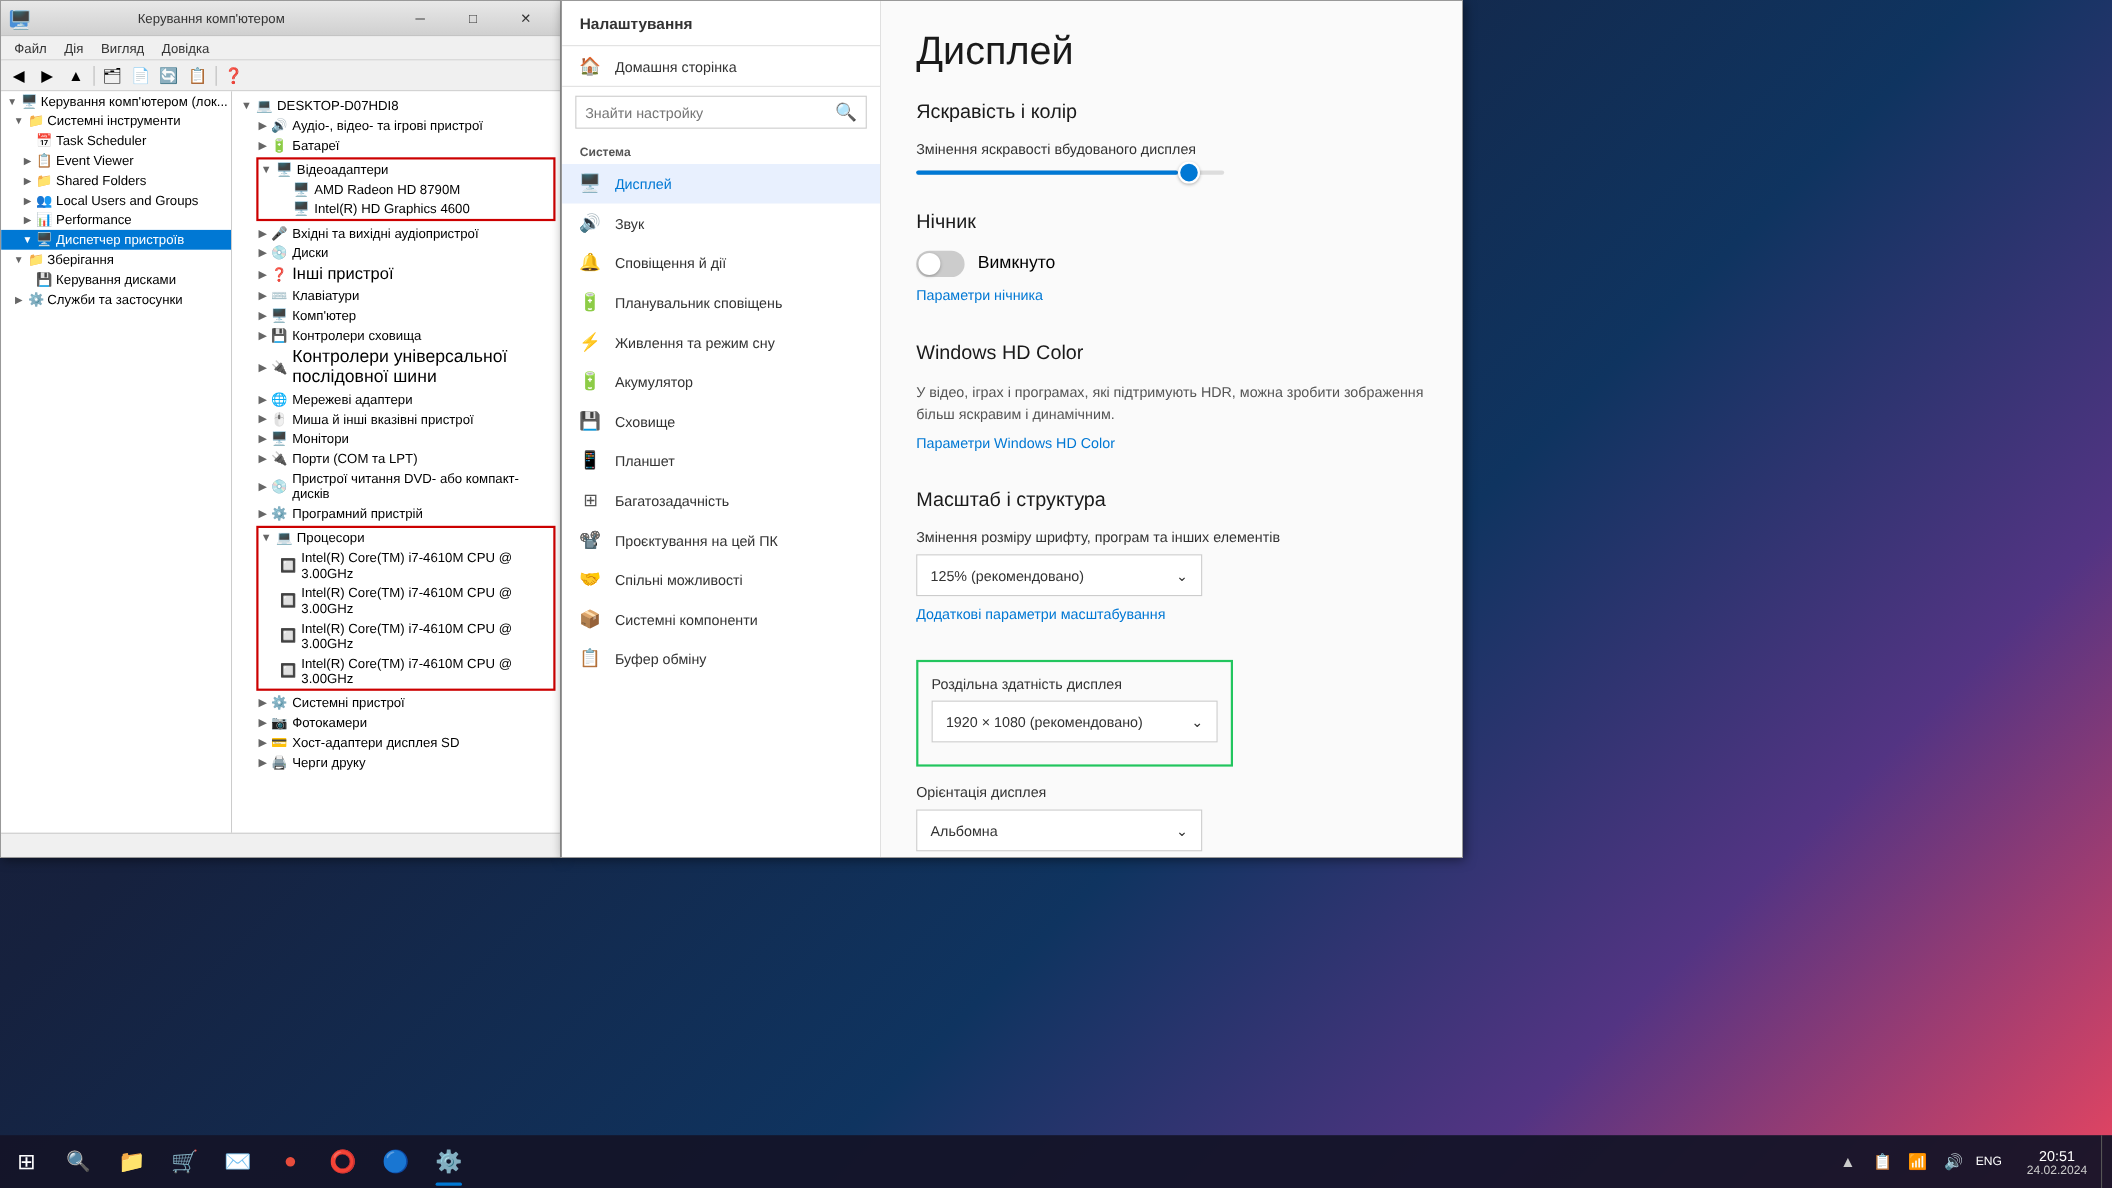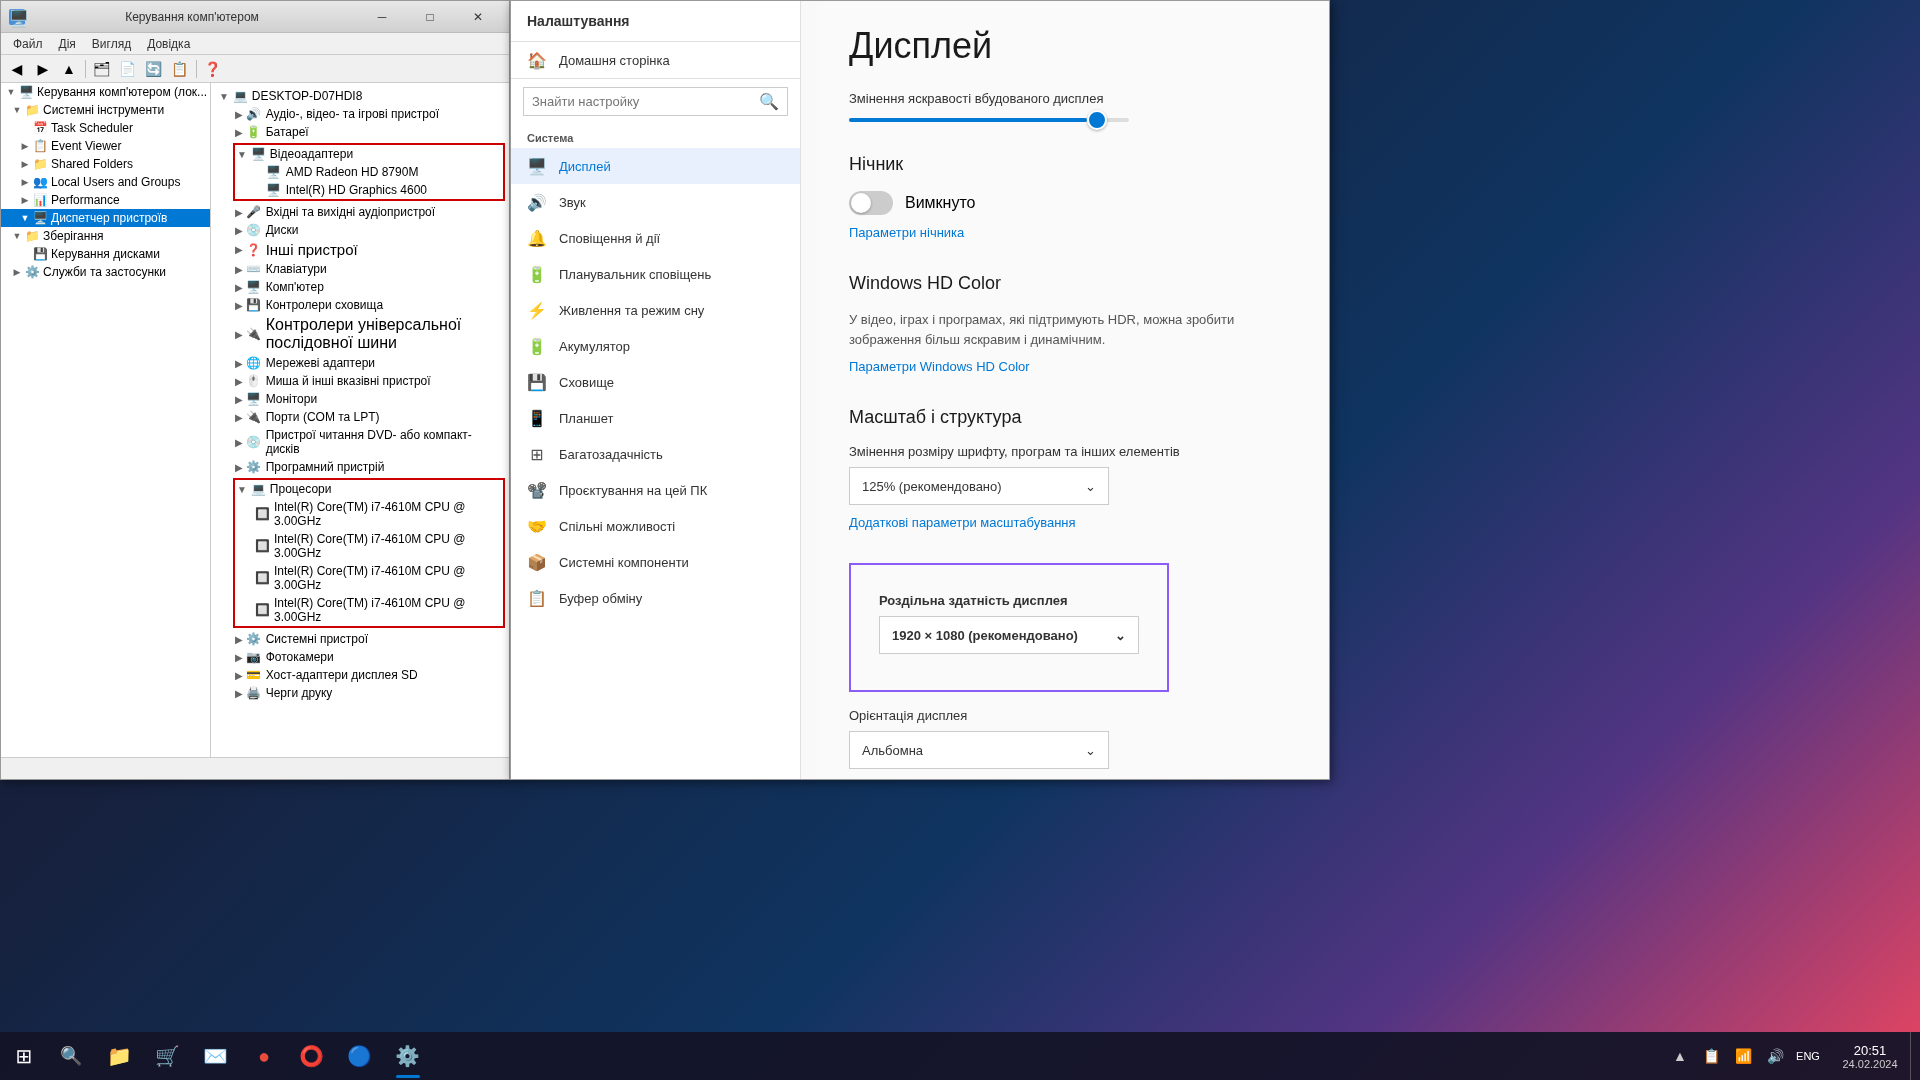--- a/index.html
+++ b/index.html
@@ -205,21 +205,20 @@
     .settings-window {
       position: absolute;
       top: 0;
       left: 510px;
       width: 820px;
       height: 780px;
       background: #f9f9f9;
       border: 1px solid #999;
       box-shadow: 2px 2px 10px rgba(0,0,0,0.5);
       display: flex;
-      gap: 16px;
     }
 
     
     .settings-sidebar {
       width: 290px;
       background: white;
       border-right: 1px solid #e0e0e0;
       display: flex;
       flex-direction: column;
     }
@@ -852,20 +851,21 @@
         </div>
       </div>
     </div>
 
     <div class="settings-main">
 
       <div class="settings-page-title">Дисплей</div>
 
       
       <div class="settings-section">
+        <div class="settings-section-header">Яскравість і колір</div>
         <div class="settings-label">Змінення яскравості вбудованого дисплея</div>
         <div style="position:relative; margin: 12px 0; width: 280px;">
           <div style="height: 4px; background: #ddd; border-radius: 2px; position:relative;">
             <div style="position:absolute; left:0; top:0; height:4px; width:85%; background:#0078d4; border-radius:2px;"></div>
           </div>
           <div style="position:absolute; left:85%; top:-8px; width:20px; height:20px; background:#0078d4; border-radius:50%; border:2px solid white; box-shadow:0 1px 3px rgba(0,0,0,0.3);"></div>
         </div>
       </div>
 
       
@@ -892,21 +892,21 @@
         <div class="settings-section-header">Масштаб і структура</div>
         <div class="settings-label">Змінення розміру шрифту, програм та інших елементів</div>
         <div class="select-box">
           <span>125% (рекомендовано)</span>
           <span>⌄</span>
         </div>
         <a class="settings-link">Додаткові параметри масштабування</a>
       </div>
 
       
-      <div style="border: 2px solid #8b5cf6; padding: 28px; display: inline-block; min-width: 260px; font-weight: bold;">
+      <div style="border: 2px solid #22c55e; padding: 12px; display: inline-block; min-width: 260px;">
         <div class="settings-label" style="margin-bottom:8px; font-size:13px; color:#333;">Роздільна здатність дисплея</div>
         <div class="select-box">
           <span>1920 × 1080 (рекомендовано)</span>
           <span>⌄</span>
         </div>
       </div>
 
       
       <div class="settings-section" style="margin-top:16px">
         <div class="settings-label" style="font-size:13px; color:#333;">Орієнтація дисплея</div>

